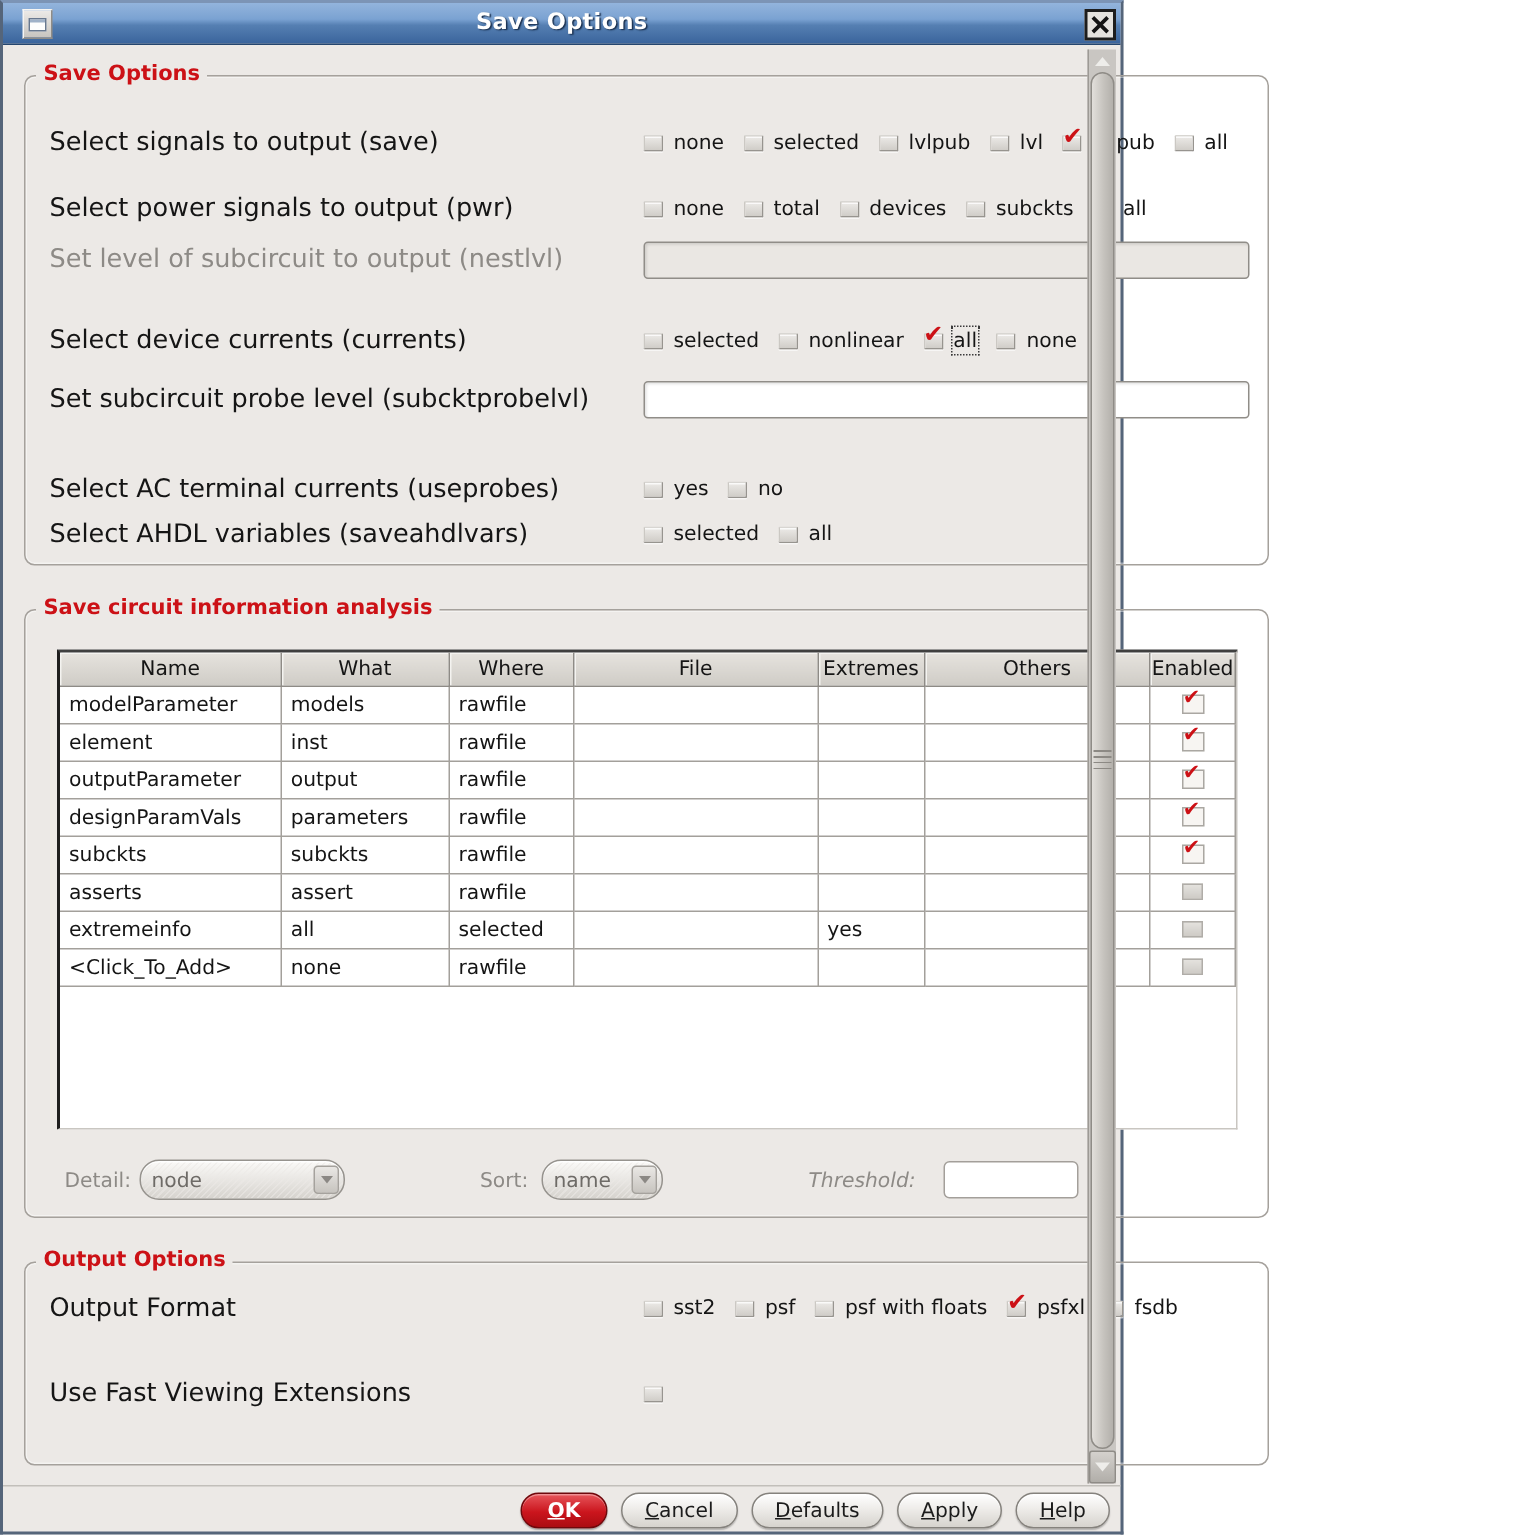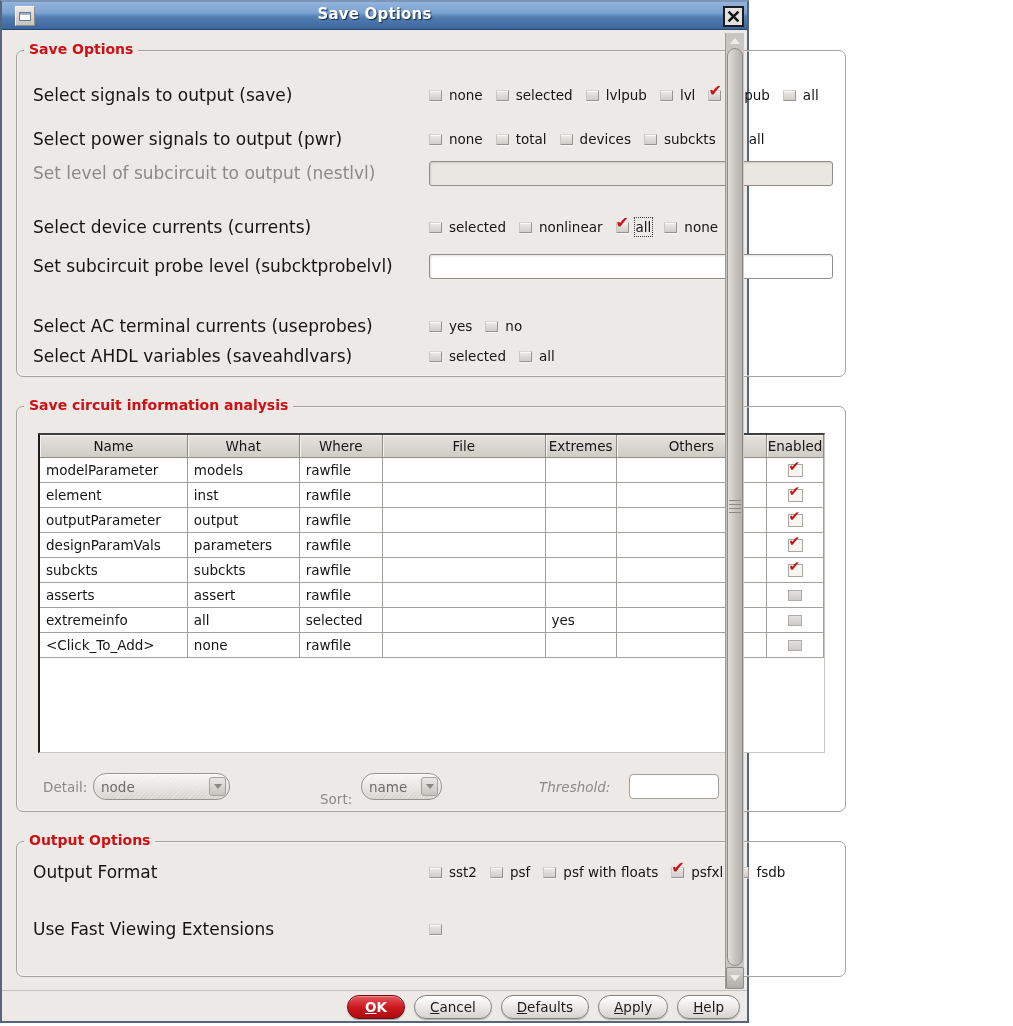--- a/index.html
+++ b/index.html
@@ -79,21 +79,21 @@
   .tbl-check{display:inline-block;width:15px;height:13px;position:relative;vertical-align:middle;
     background:#f7f5f2;border:1px solid #aaa7a2;}
   .tbl-check .cb-mark{left:0;top:-6px;font-size:14px;}
   .tbl-uncheck{display:inline-block;width:14px;height:11px;vertical-align:middle;
     background:linear-gradient(#e4e2de,#cecbc6);border:1px solid #b0ada8;}
 
   
   .detail-bar{position:absolute;left:0;right:8px;top:364px;height:32px;}
   .gray-label{position:absolute;top:8px;font-size:13.5px;color:#8d8a86;}
   .lbl-detail{left:26px;}
-  .lbl-sort{left:303px;margin-top:12px;}
+  .lbl-sort{left:303px;}
   .lbl-threshold{left:522px;font-style:italic;}
   .dropdown{position:absolute;top:2px;height:27px;border:1px solid #96938e;border-radius:13px;
     background:linear-gradient(#fbfaf8,#d6d3ce);box-shadow:inset 0 1px 0 #fff;
     background-image:repeating-linear-gradient(135deg,rgba(236,233,230,.55) 0 1px,transparent 1px 3px),linear-gradient(#fbfaf8,#d6d3ce);}
   .dd-detail{left:76px;width:137px;}
   .dd-sort{left:344px;width:81px;}
   .dropdown .val{position:absolute;left:7px;top:5px;font-size:13.5px;color:#6e6b67;}
   .arrow-seg{position:absolute;right:3px;top:3px;bottom:3px;width:17px;border:1px solid #a5a29d;border-radius:3px;
     background:linear-gradient(#e9e7e4,#c7c4bf);display:flex;align-items:center;justify-content:center;}
   .arr{width:0;height:0;border-left:4px solid transparent;border-right:4px solid transparent;border-top:5px solid #8b8884;}

